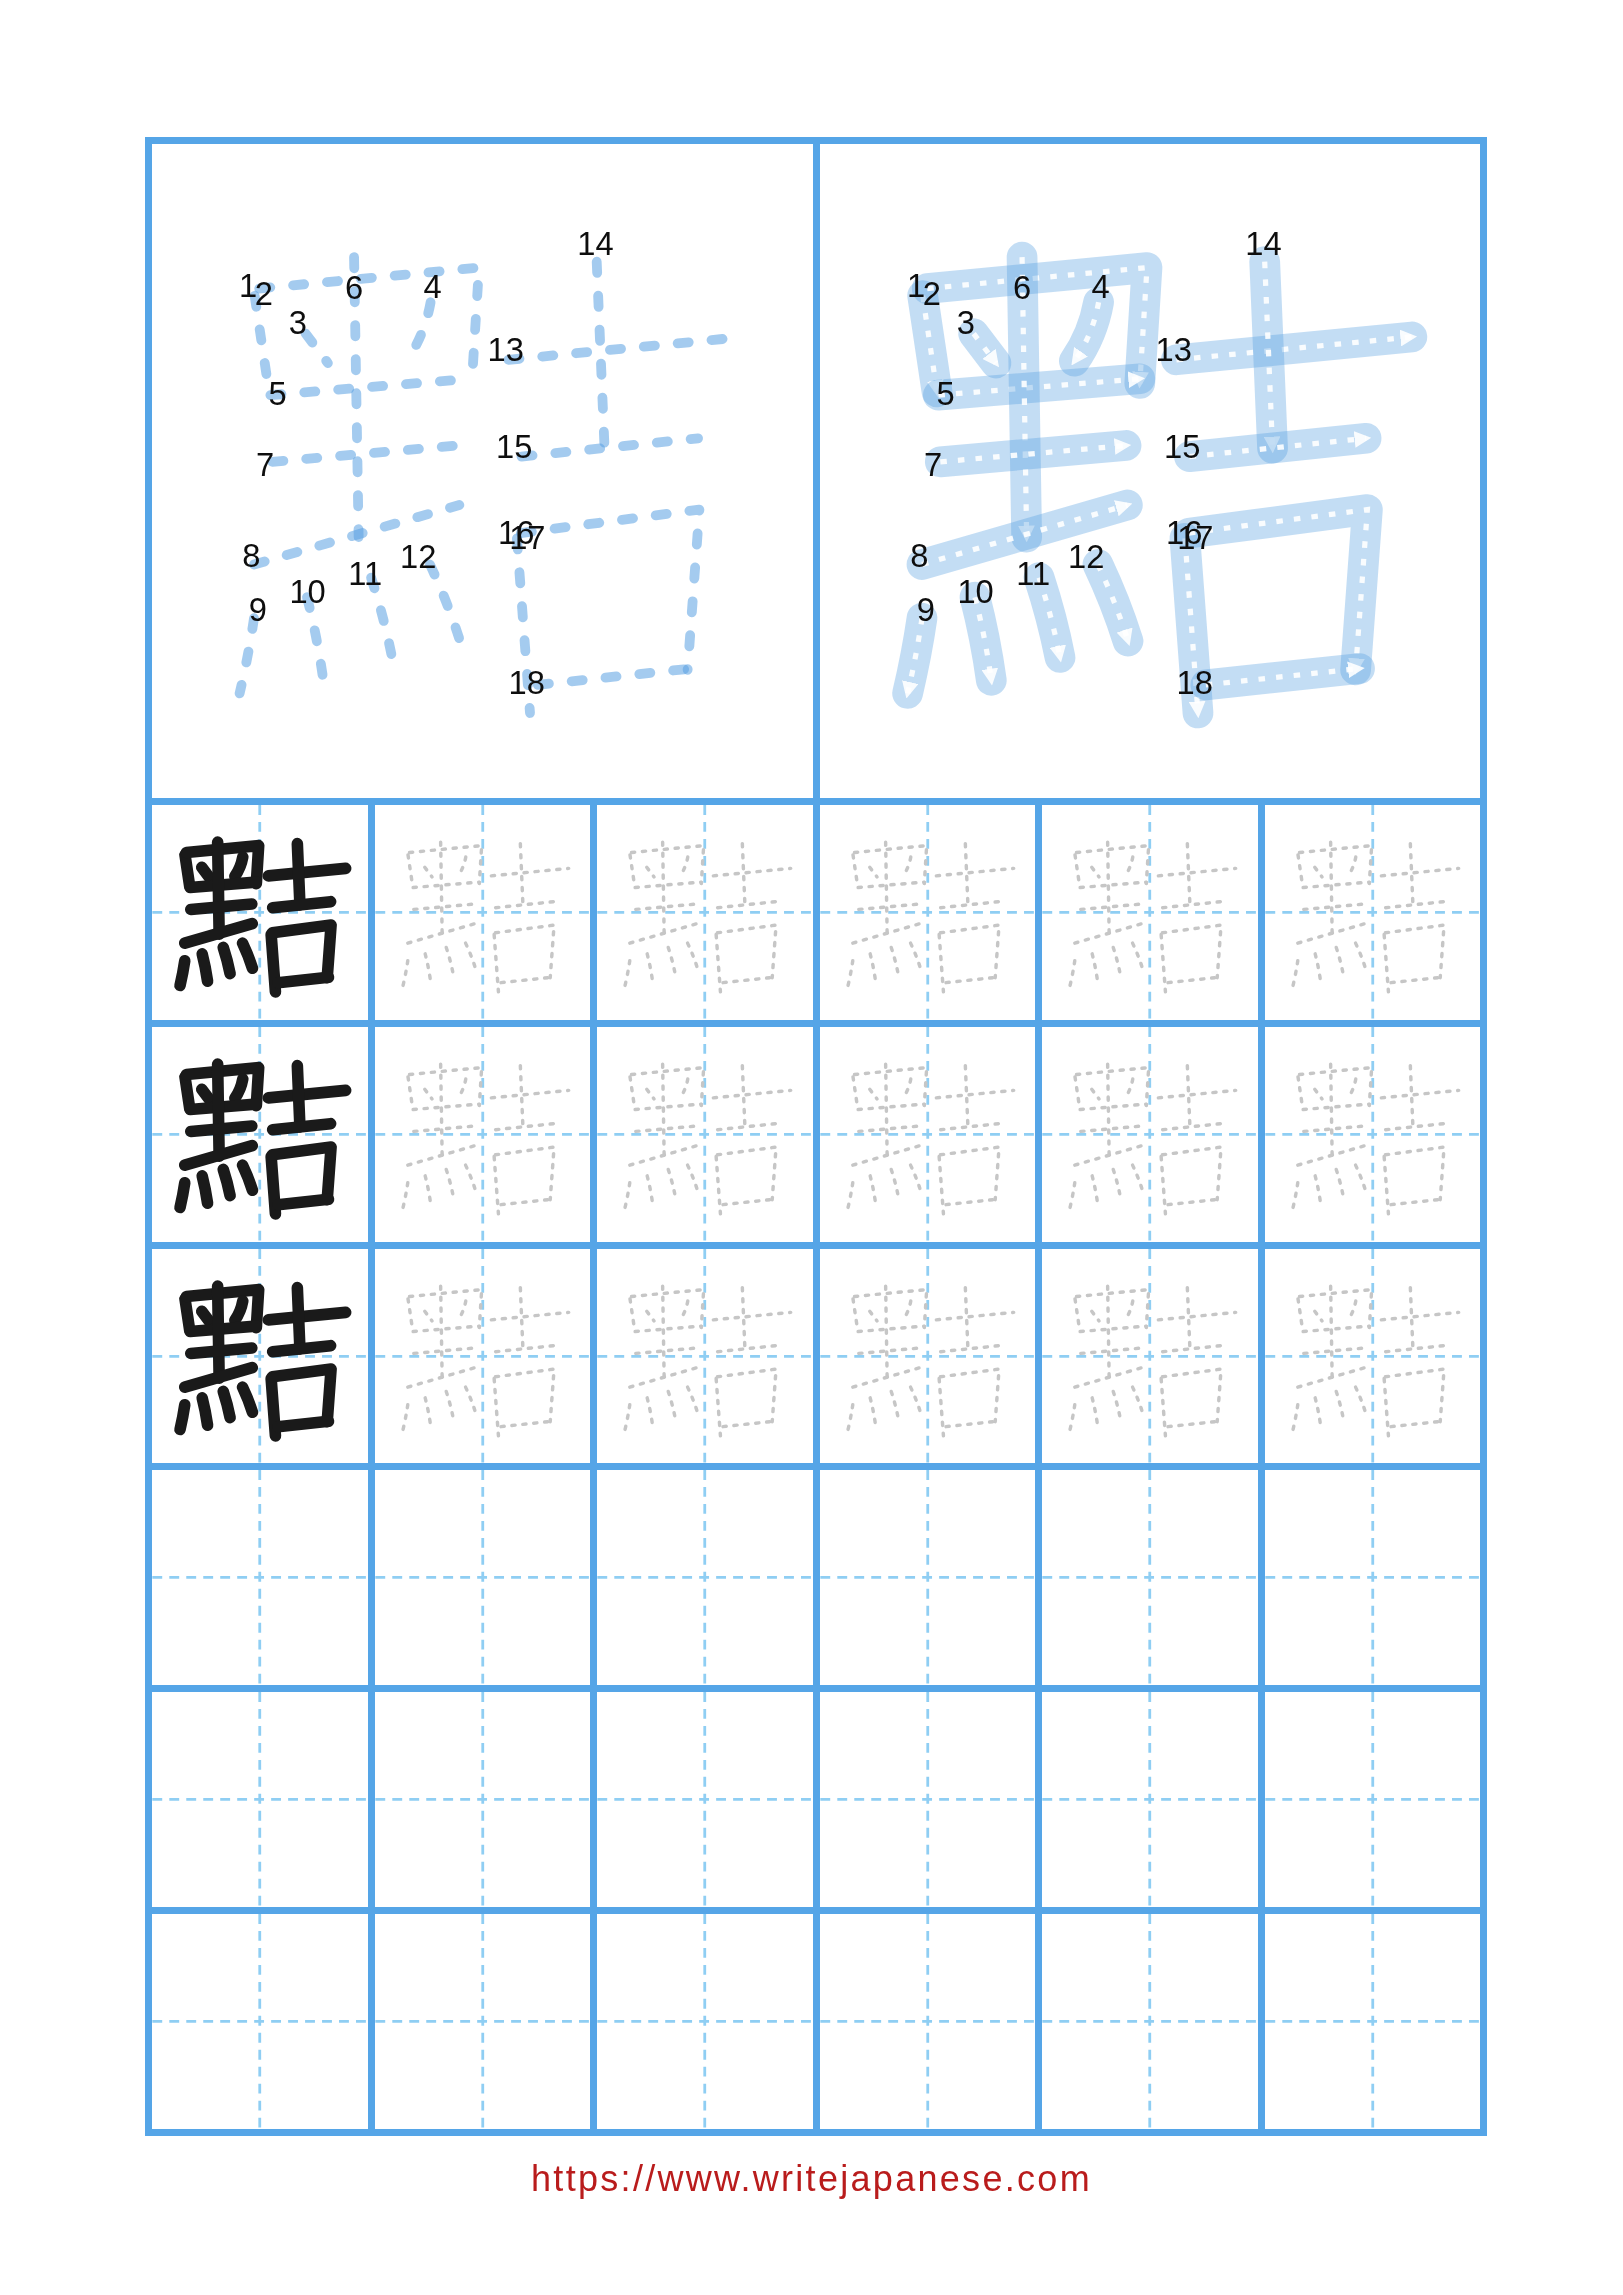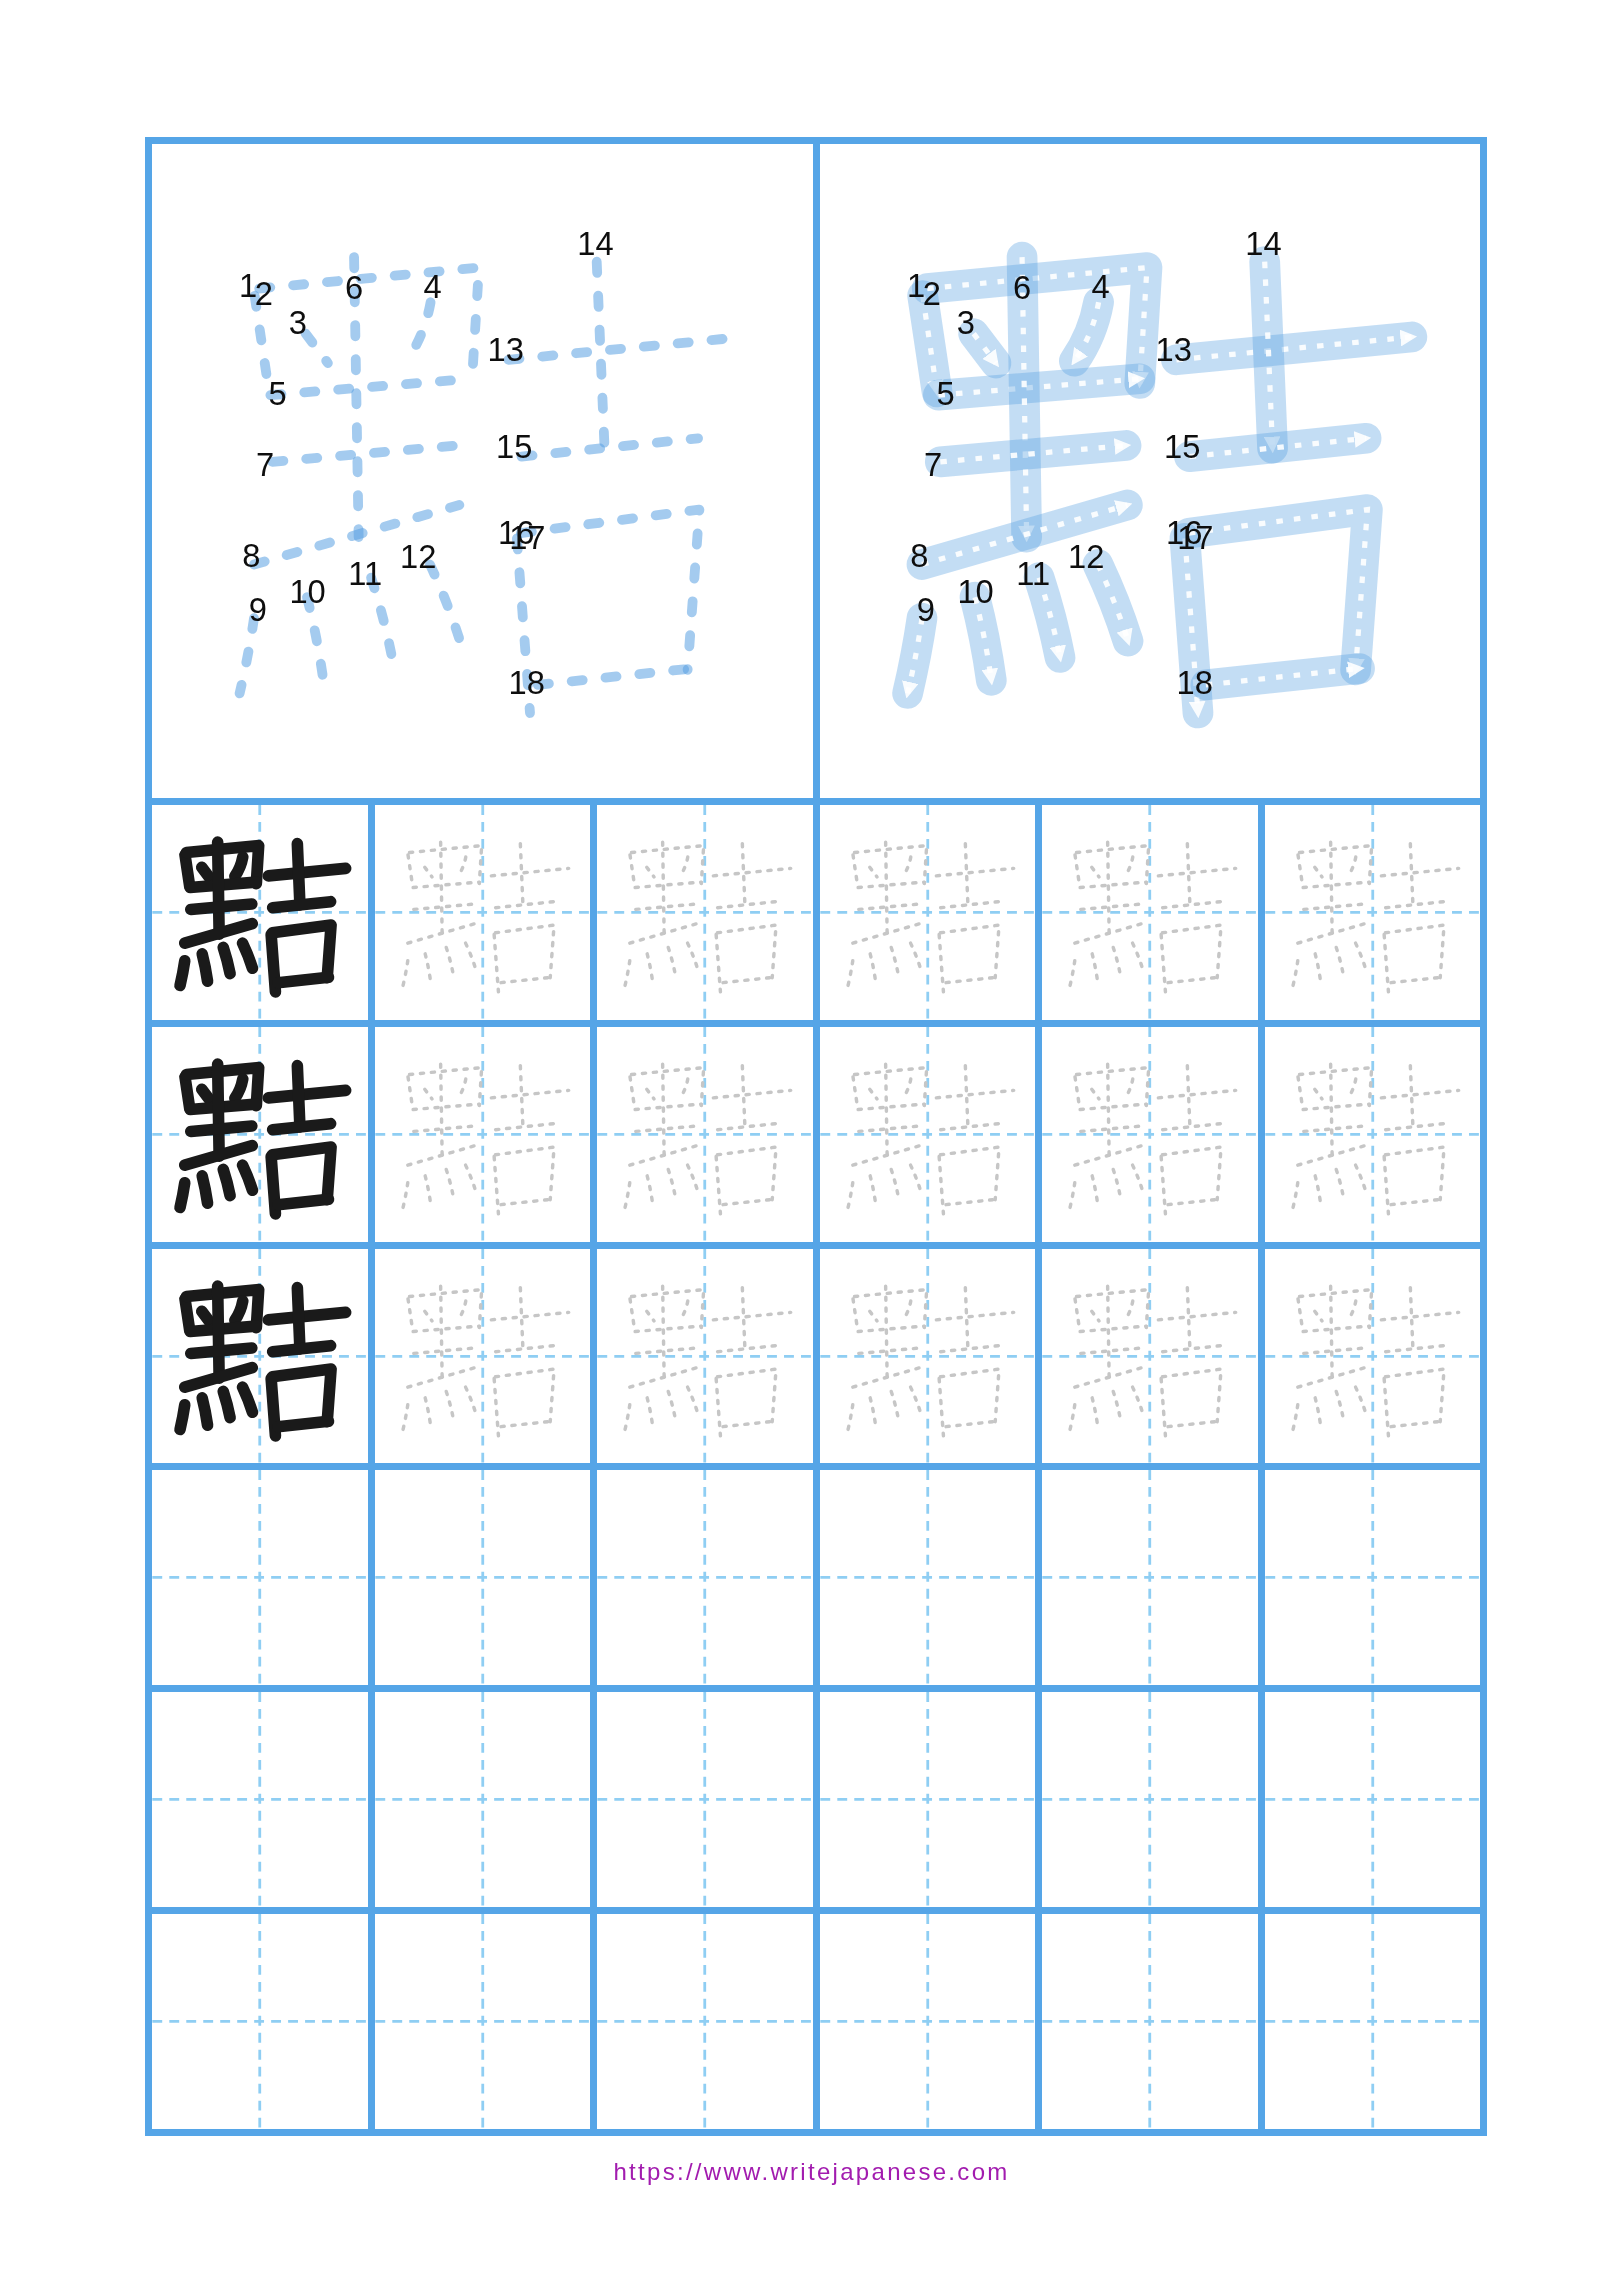--- a/index.html
+++ b/index.html
@@ -11,21 +11,21 @@
   }
   .diagram-box{grid-column:span 3;background:#ffffff;position:relative;overflow:hidden;}
   .cell{background:#ffffff;position:relative;overflow:hidden;}
   .sheet svg{display:block;width:100%;height:100%;}
   .stroke-num{
     font-family:"Liberation Sans",sans-serif;font-size:5px;fill:#0e0e0e;
     text-anchor:middle;dominant-baseline:central;
   }
   .footer{
     position:absolute;left:0;top:2158px;width:1623px;text-align:center;
-    font-family:"Liberation Sans",sans-serif;font-size:24px;letter-spacing:2.3px;color:#a21caf;
+    font-family:"Liberation Sans",sans-serif;font-size:36px;letter-spacing:2.3px;color:#b91c1c;
   }
 </style>
 </head>
 <body>
 
 <div>
   <div class="sheet" id="sheet">
     <div class="diagram-box" id="box-dashed">
         <svg viewBox="0 0 100 100">
           <path d="M 15.2 23.2 L 17.4 37.9" fill="none" stroke="#5aa0e1" stroke-opacity="0.55" stroke-width="1.5" stroke-dasharray="1.7 3.5" stroke-linecap="round" stroke-linejoin="round"></path>

